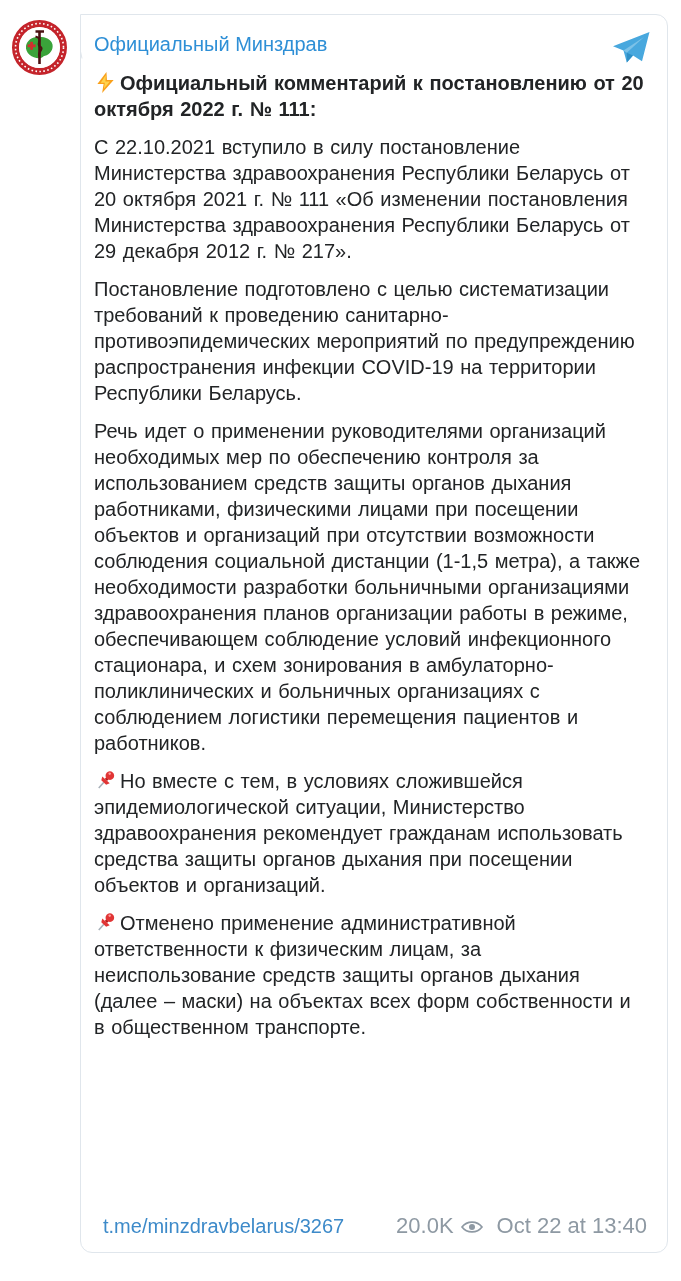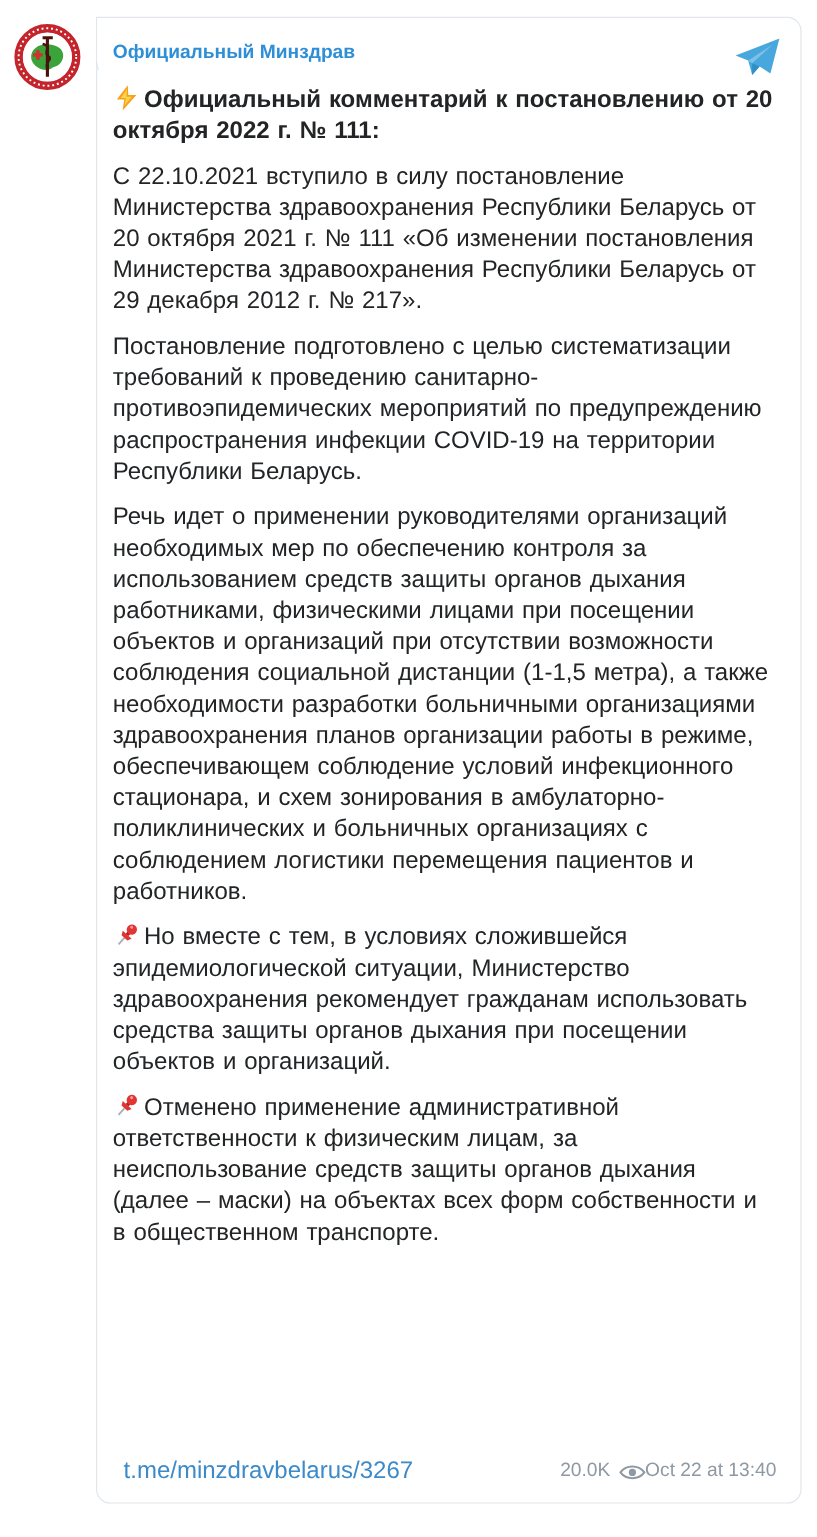--- a/index.html
+++ b/index.html
@@ -37,23 +37,23 @@
     width: 19px; height: 45px;
     overflow: visible;
   }
   .bubble-header {
     display: flex;
     justify-content: space-between;
     align-items: flex-start;
     margin-bottom: 5px;
   }
   .channel-name {
-    font-size: 16px;
+    font-size: 20px;
     line-height: 26px;
-    font-weight: bold;
+    font-weight: normal;
     color: #2e8fd6;
     text-decoration: none;
     cursor: pointer;
   }
   .plane { width: 40px; height: 34px; margin-top: 0px; margin-right: -4px; cursor: pointer; }
   .msg p {
     margin: 0;
     font-size: 20px;
     line-height: 26px;
     color: #222426;
@@ -73,22 +73,23 @@
     display: flex;
     justify-content: space-between;
     align-items: center;
     font-size: 20px;
     line-height: 26px;
   }
   .post-link { color: #3d8ac9; text-decoration: none; cursor: pointer; }
   .meta {
     display: flex;
     align-items: center;
+    gap: 14px;
     color: #8e99a3;
-    font-size: 16px;
+    font-size: 22px;
   }
   .views { display: flex; align-items: center; gap: 7px; }
   .eye { width: 22px; height: 16px; margin-top: 2px; }
 </style>
 </head>
 <body>
 
 <div class="stage">
 
   <div class="avatar">

